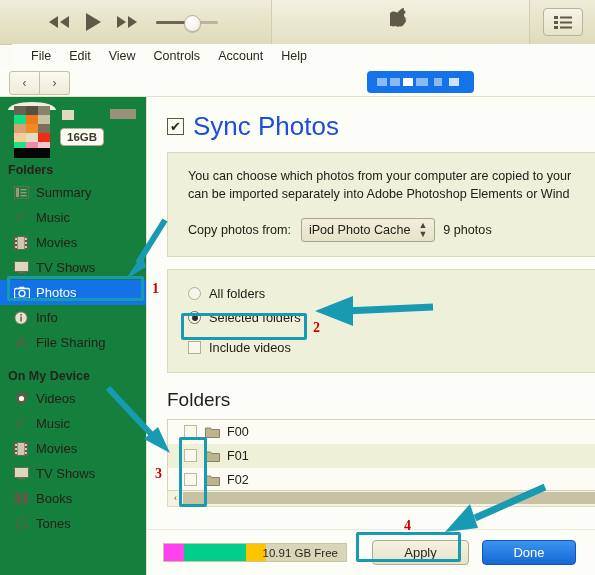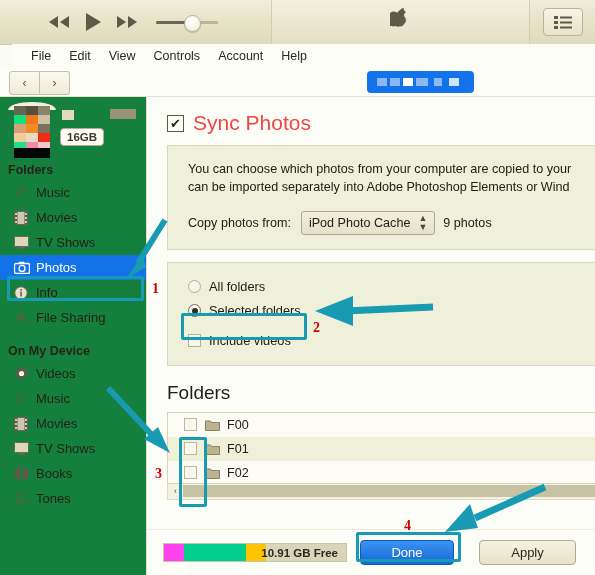--- a/index.html
+++ b/index.html
@@ -79,21 +79,21 @@
     box-sizing:border-box;}
   .nav-item .ic{width:22px;display:flex;align-items:center;justify-content:flex-start;}
   .nav-item.selected{background:#1372e8;color:#fff;}
   .spacer{height:10px;}
 
   
   .content{position:absolute;left:147px;top:97px;width:448px;height:478px;background:#fdfdf7;overflow:hidden;}
   .sync-head{display:flex;align-items:center;padding:14px 0 10px 20px;}
   .chk-big{width:15px;height:15px;border:1px solid #5a5746;background:#fdfcf3;margin-right:9px;
     display:flex;align-items:center;justify-content:center;font-size:13px;color:#29261d;line-height:1;}
-  .sync-title{font-size:21px;color:#ef4444;}
+  .sync-title{font-size:26px;color:#1d4ed8;}
 
   .panel{margin-left:20px;background:#eff0d9;border:1px solid #d9d8bb;box-sizing:border-box;}
   .panel.p1{width:470px;padding:14px 18px 14px 20px;}
   .panel.p2{width:470px;margin-top:12px;padding:12px 18px 12px 20px;}
   .desc{font-size:12.6px;line-height:1.45;color:#23201a;white-space:nowrap;}
   .copyrow{display:flex;align-items:center;margin-top:14px;font-size:12.6px;color:#23201a;}
   .select{margin:0 8px 0 10px;border:1px solid #aaa58c;border-radius:3px;
     background:linear-gradient(to bottom,#f2efdd,#e5e2c8);padding:2px 7px;display:flex;align-items:center;
     font-size:12.6px;color:#23201a;}
   .select .arrows{margin-left:8px;font-size:9px;line-height:9px;color:#4a4738;display:flex;flex-direction:column;}
@@ -115,21 +115,21 @@
     border-top:none;box-sizing:border-box;display:flex;align-items:center;position:relative;}
   .hscroll .lf{width:15px;text-align:center;font-size:9px;color:#55513f;}
   .hscroll .thumbh{position:absolute;left:15px;top:1px;width:420px;height:12px;background:#c7c2a4;}
 
   
   .bottombar{position:absolute;left:147px;top:529px;width:448px;height:46px;background:#fdfdf7;
     border-top:1px solid #eceadb;display:flex;align-items:center;padding-left:16px;box-sizing:border-box;}
   .capbar{width:184px;height:19px;background:#d9d5b9;border:1px solid #c9c4a6;display:flex;box-sizing:border-box;
     position:relative;align-items:center;}
   .capbar .seg{height:100%;}
-  .capfree{position:absolute;right:8px;font-size:11.5px;font-weight:bold;color:#2b2820;}
+  .capfree{position:absolute;right:8px;font-size:11.5px;font-weight:normal;color:#2b2820;}
   .btn{border:1px solid #b0ab90;border-radius:4px;font-size:13px;padding:4px 0;text-align:center;box-sizing:border-box;}
   .btn-apply{width:97px;background:linear-gradient(to bottom,#f4f2e2,#e6e3c9);color:#2b2820;margin-left:25px;}
   .btn-done{width:94px;background:linear-gradient(to bottom,#3b93ef,#1568d8);border-color:#1157b5;color:#fff;margin-left:13px;}
 
   
   .hl{position:absolute;border:3px solid #189bb2;box-sizing:border-box;border-radius:2px;pointer-events:none;}
   .num{position:absolute;font-family:"Liberation Serif",serif;font-weight:bold;font-size:14px;color:#cc0000;}
   .arrow{position:absolute;pointer-events:none;}
 </style>
 </head>
@@ -232,20 +232,32 @@
         <span class="px" style="left:24px;top:38px;background:#f6c5cc;"></span>
         <span class="btm"></span>
       </div>
       <div class="grayblk1"></div>
       <div class="grayblk2"></div>
       <div class="gbbadge">16GB</div>
     </div>
 
     <div class="sec-title">Folders</div>
 
+    <div class="nav-item">
+      <span class="ic">
+        <svg width="15" height="13" viewBox="0 0 15 13">
+            <rect x="0.5" y="0.5" width="14" height="12" fill="none" stroke="#6d6853"></rect>
+            <rect x="2" y="2" width="3" height="9" fill="#9d9681"></rect>
+            <rect x="6.5" y="3" width="6" height="1.4" fill="#9d9681"></rect>
+            <rect x="6.5" y="6" width="6" height="1.4" fill="#9d9681"></rect>
+            <rect x="6.5" y="9" width="6" height="1.4" fill="#9d9681"></rect>
+          </svg>
+      </span>
+      <span>Summary</span>
+    </div>
 
     <div class="nav-item">
       <span class="ic">
         <svg width="14" height="14" viewBox="0 0 14 14">
             <path d="M11 1 L5 3 L5 10.5 A2 2 0 1 1 6.2 10 L6.2 4.2 L11 2.6 Z" fill="#5f5a48"></path>
           </svg>
       </span>
       <span>Music</span>
     </div>
 
@@ -458,22 +470,22 @@
     </div>
   </div>
 
   <div class="bottombar">
     <div class="capbar">
       <div class="seg" style="width:20px;background:#ff40ef;"></div>
       <div class="seg" style="width:62px;background:#00cf8b;"></div>
       <div class="seg" style="width:20px;background:#ffc400;"></div>
       <span class="capfree">10.91 GB Free</span>
     </div>
+    <div class="btn btn-apply">Apply</div>
     <div class="btn btn-done">Done</div>
-    <div class="btn btn-apply">Apply</div>
   </div>
 
   <div class="hl" style="left:7px;top:276px;width:137px;height:25px;"></div>
   <div class="num" style="left:152px;top:281px;">1</div>
 
   <div class="hl" style="left:181px;top:313px;width:126px;height:27px;"></div>
   <div class="num" style="left:313px;top:320px;">2</div>
 
   <div class="hl" style="left:179px;top:437px;width:28px;height:70px;"></div>
   <div class="num" style="left:155px;top:466px;">3</div>

